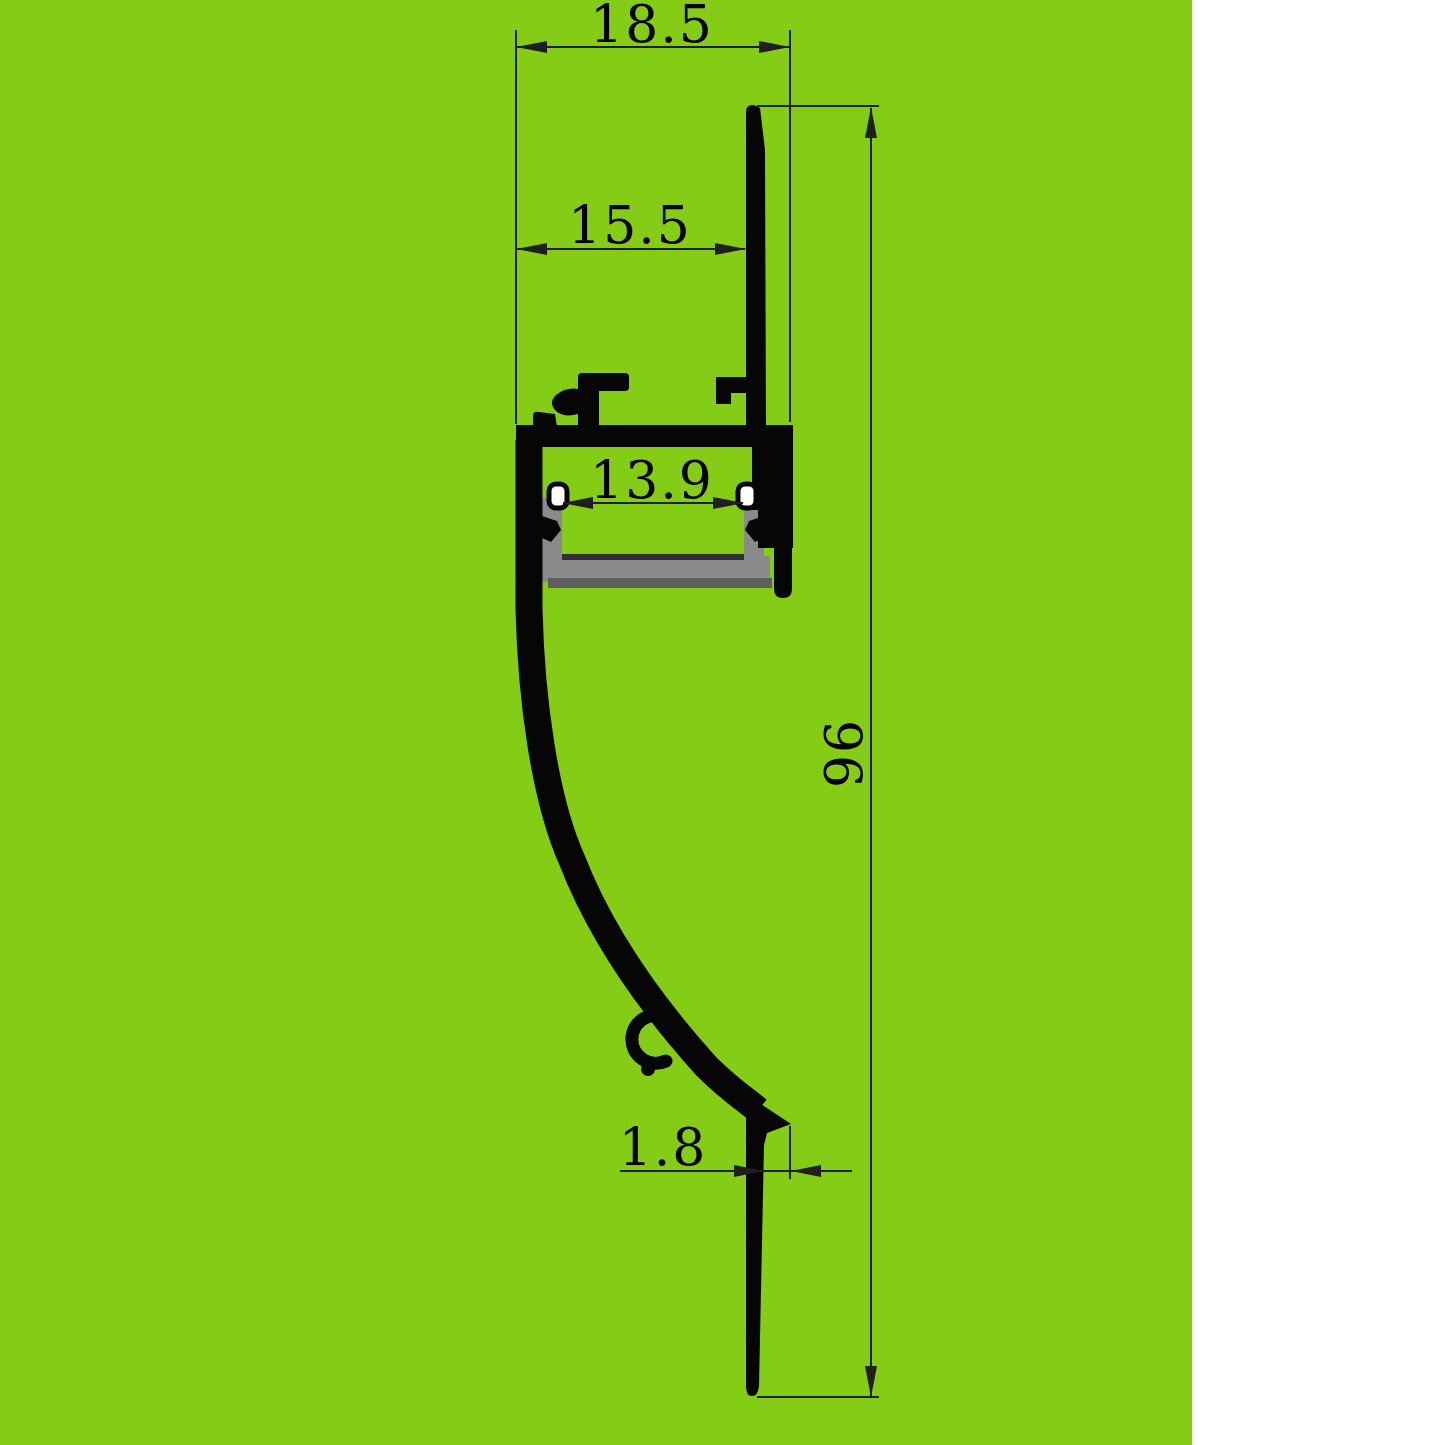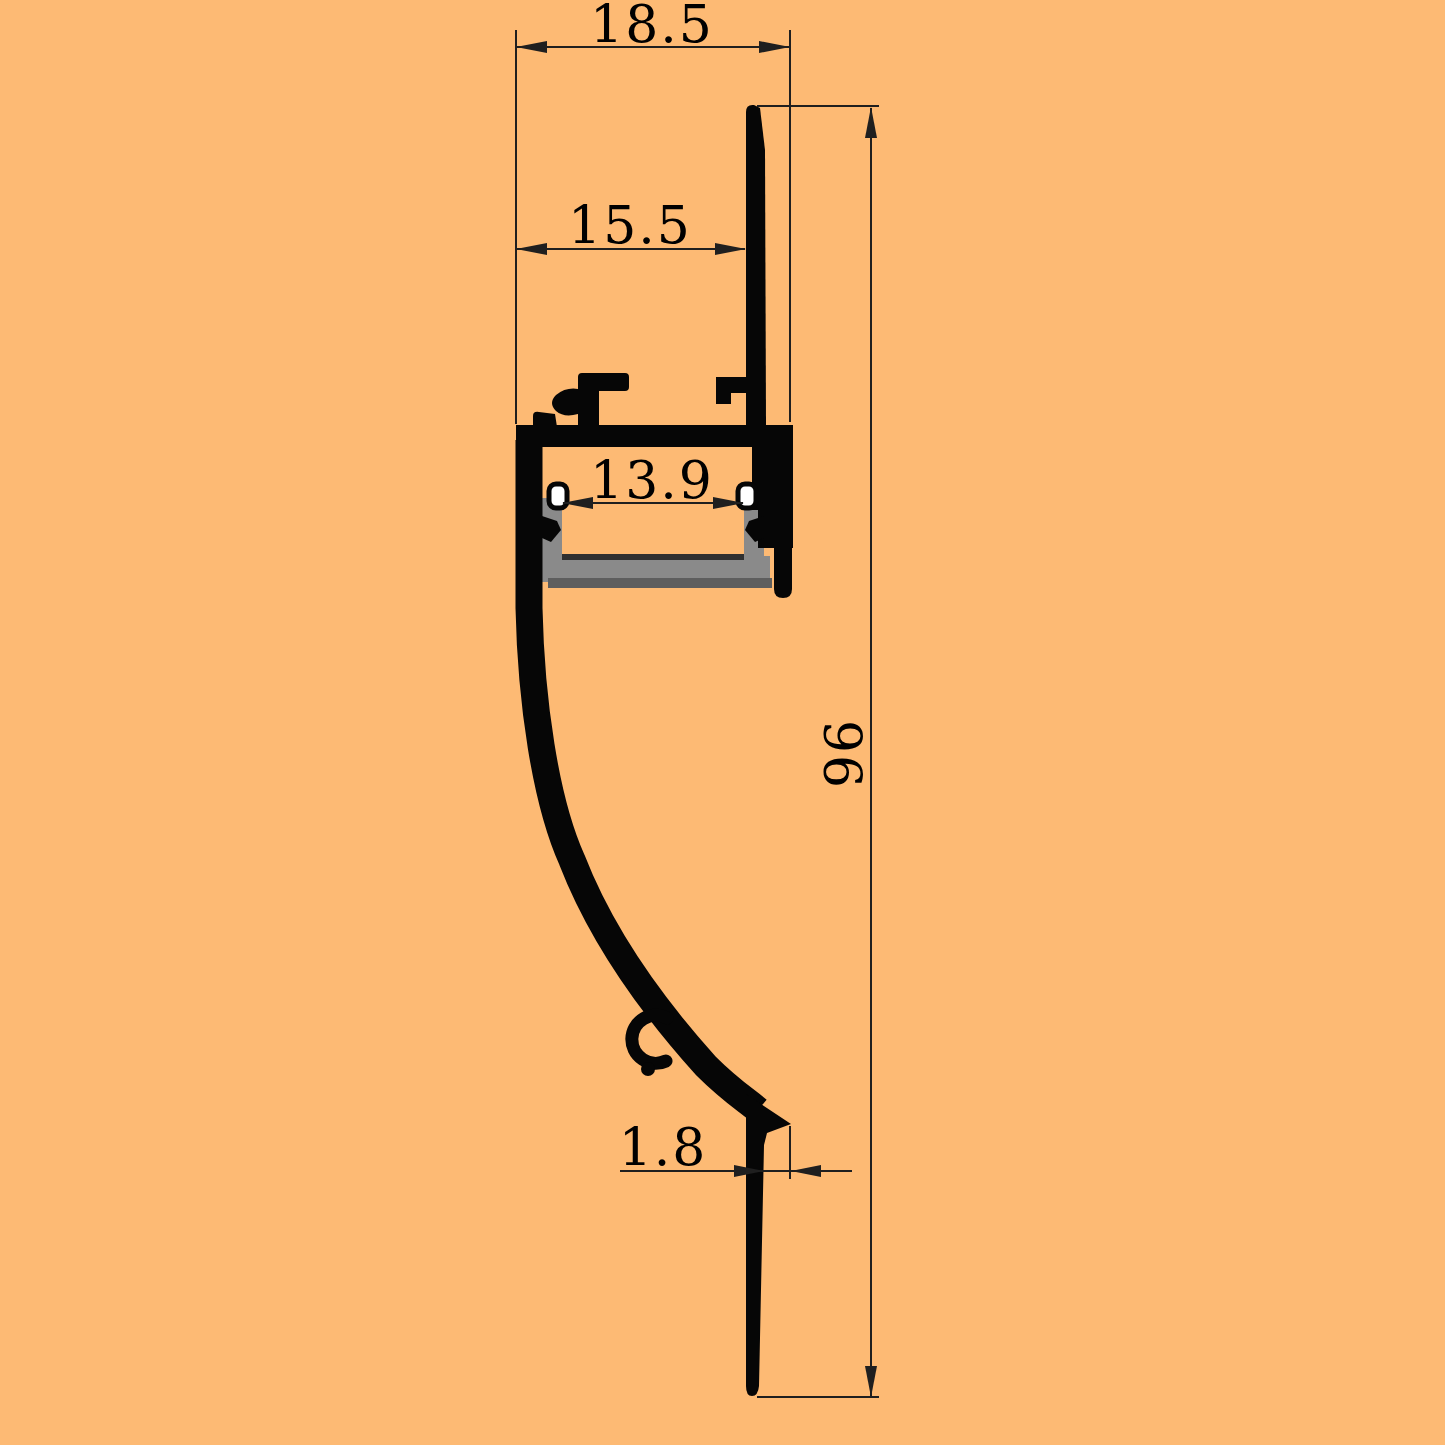--- a/index.html
+++ b/index.html
@@ -1,16 +1,16 @@
 <!DOCTYPE html>
 <html><head>
 <meta charset="utf-8">
 <style>
   html,body{margin:0;padding:0;background:#ffffff;}
-  .stage{position:relative;width:1445px;height:1445px;background:#fdba74;overflow:hidden;
+  .stage{position:relative;width:1192px;height:1445px;background:#84cc16;overflow:hidden;
          font-family:"DejaVu Serif", serif;}
   svg{position:absolute;left:0;top:0;}
   text{font-family:"DejaVu Serif", serif;font-size:52px;letter-spacing:2px;}
 </style>
 </head>
 <body>
 
 <div class="stage">
 <svg width="1445" height="1445" viewBox="0 0 1445 1445">
 

